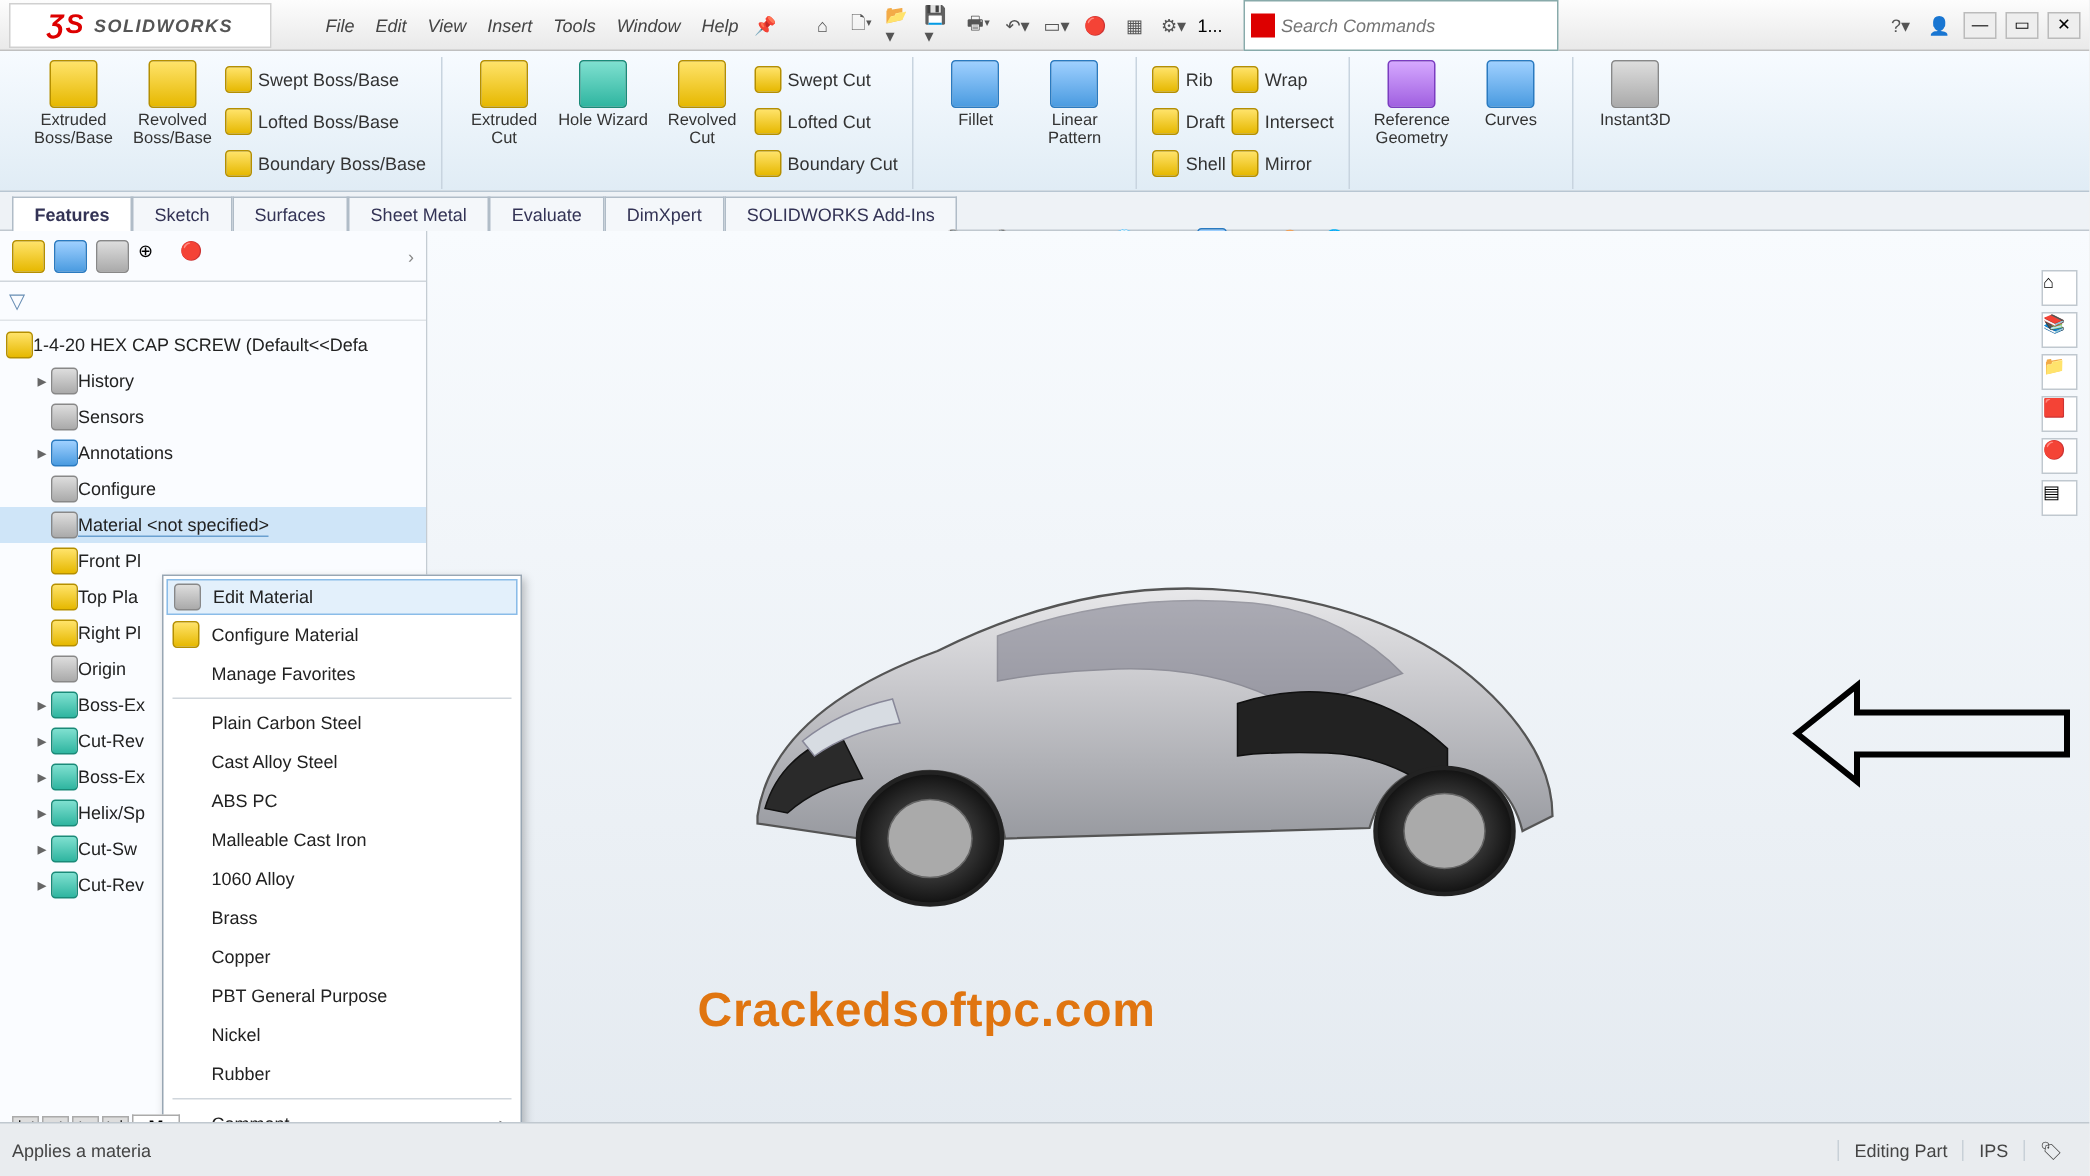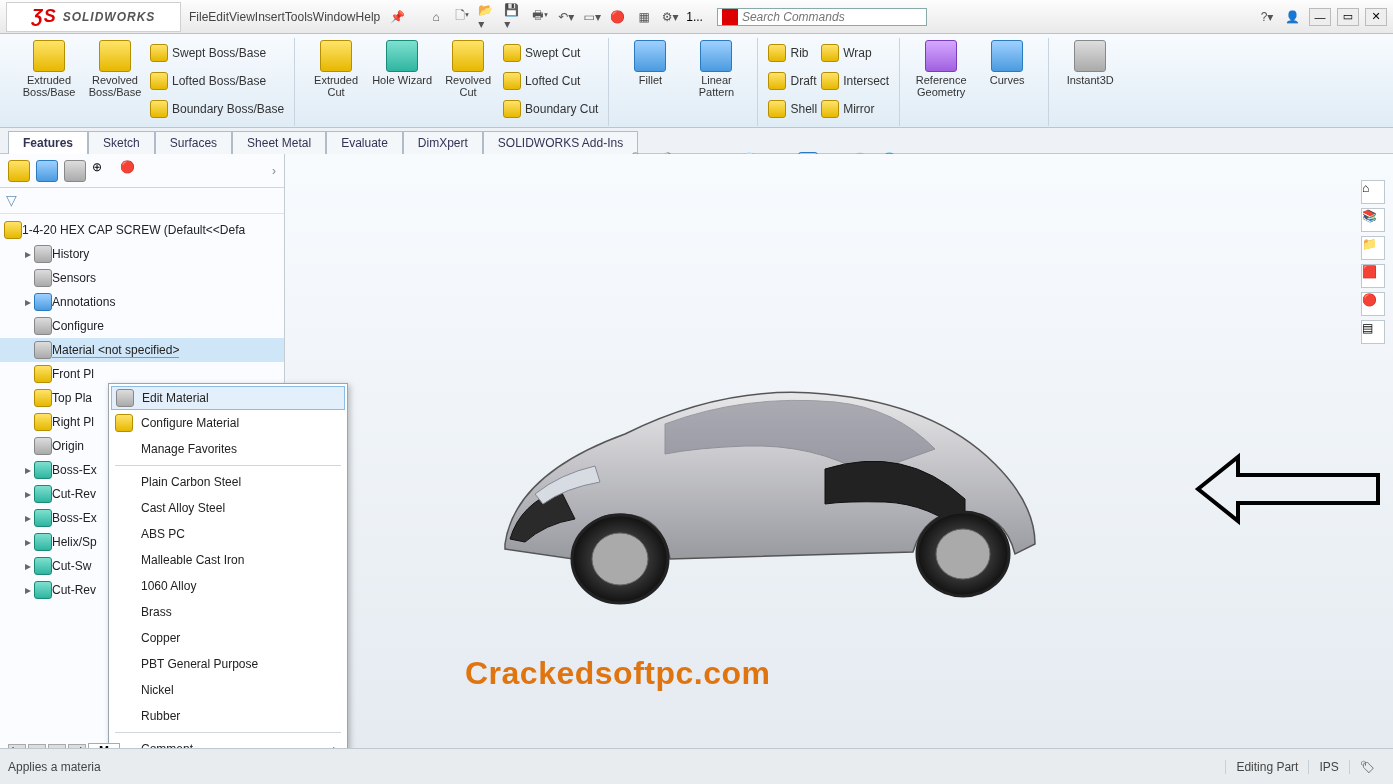--- a/index.html
+++ b/index.html
@@ -3,26 +3,26 @@
 <meta charset="utf-8">
 <style>
 * { box-sizing: border-box; margin: 0; padding: 0; font-family: "Segoe UI", Tahoma, sans-serif; font-size: 12px; }
 body { width: 1393px; height: 784px; background: #f0f0f0; overflow: hidden; position: relative; }
 
 
 .menubar { display:flex; align-items:center; height:34px; background:linear-gradient(#fdfdfd,#e9e9e9); border-bottom:1px solid #c0c0c0; padding:0 6px; }
 .logo { width:175px; height:30px; background:#fff; border:1px solid #d0d0d0; display:flex; align-items:center; justify-content:center; font-weight:bold; font-style:italic; color:#d00; letter-spacing:1px;}
 .logo .ds{color:#d00; font-size:18px; margin-right:6px;}
 .logo .sw{color:#555;}
-.menubar .menu { display:flex; margin-left:8px; color:#444;}
+.menubar .menu { display:flex; gap:14px; margin-left:36px; color:#444;font-style:italic;}
 .menubar .menu span{cursor:default;}
 .menubar .pin{margin-left:8px; color:#4aa3e0;}
 .menubar .qat{display:flex; gap:6px; margin-left:18px; align-items:center;}
 .ticon{width:20px;height:20px;display:inline-flex;align-items:center;justify-content:center;color:#555;}
-.menubar .search{margin-left:14px; width:210px; height:18px; border:1px solid #8aa; background:#fff; display:flex; align-items:center; padding:0 4px;}
+.menubar .search{margin-left:14px; width:210px; height:18px; border:1px solid #8aa; background:#fff; display:flex; align-items:center; padding:16px 4px;}
 .menubar .search .sicon{width:16px;height:16px;background:#d00;margin-right:4px;}
 .menubar .search input{border:none;outline:none;flex:1;color:#888;font-style:italic;}
 .menubar .right{margin-left:auto; display:flex; gap:6px; align-items:center;}
 .wbtn{width:22px;height:18px;border:1px solid #bbb;background:#eee;display:flex;align-items:center;justify-content:center;font-size:11px;}
 
 
 .ribbon{height:94px;background:linear-gradient(#f7fbff,#e0ecf5);border-bottom:1px solid #b8c6d2;display:flex;align-items:flex-start;padding:4px 8px;}
 .rgroup{display:flex;align-items:flex-start;gap:4px;padding:2px 10px;border-right:1px solid #c8d4df;height:88px;}
 .rbtn-lg{display:flex;flex-direction:column;align-items:center;justify-content:flex-start;width:62px;gap:2px;text-align:center;color:#333;}
 .rbtn-lg .ic{width:32px;height:32px;}

